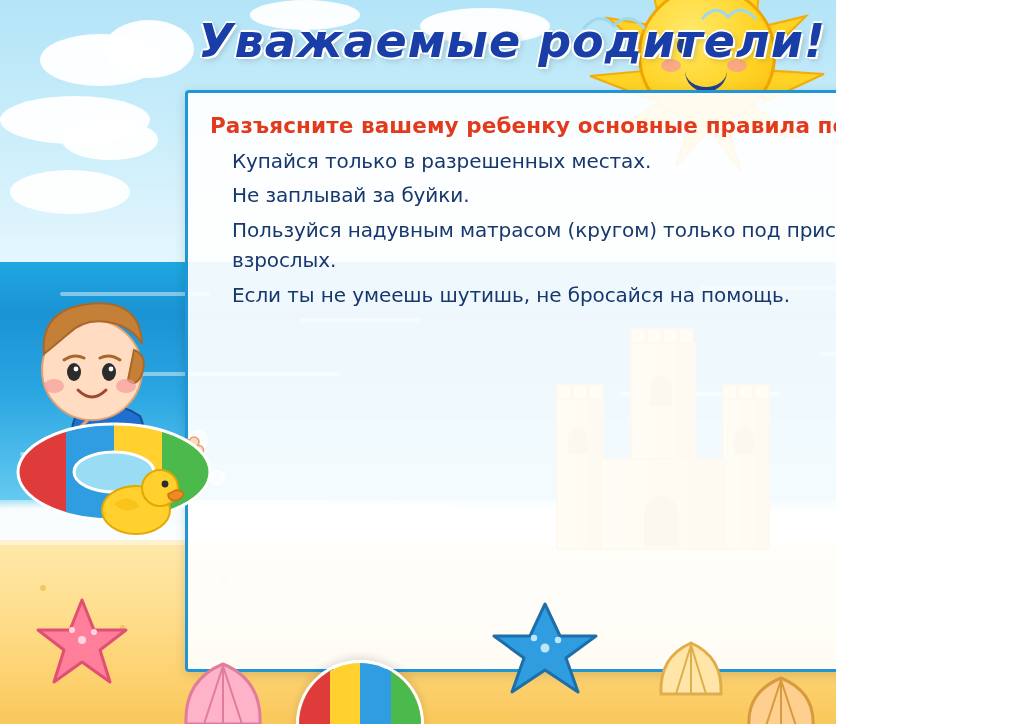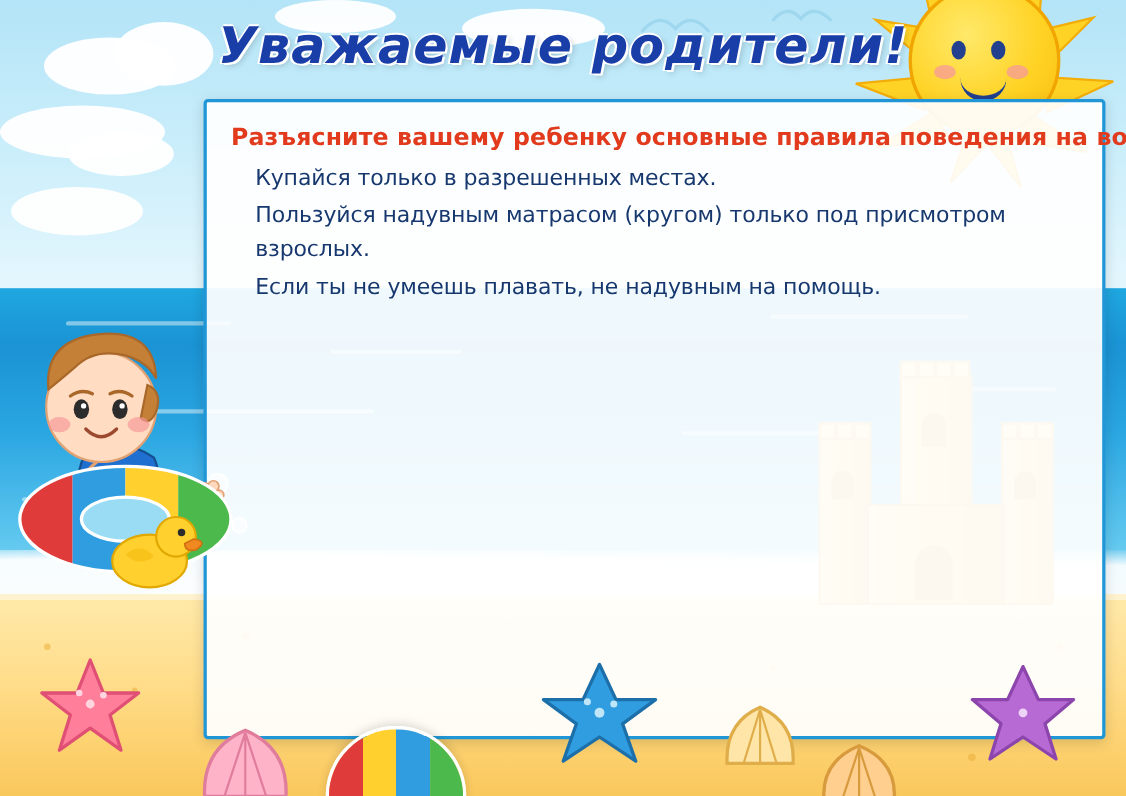--- a/index.html
+++ b/index.html
@@ -9,21 +9,21 @@
   body {
     width: 1024px;
     height: 724px;
     overflow: hidden;
     font-family: "Liberation Sans", sans-serif;
     background: #ffffff;
   }
 
   #poster {
     position: relative;
-    width: 1024px;
+    width: 836px;
     height: 724px;
     overflow: hidden;
     background: linear-gradient(#bfe8f8 0%, #cfeefb 22%, #a9e0f5 34%, #7fd0f0 40%);
   }
 
   
   .sky {
     position: absolute;
     left: 0; top: 0;
     width: 1024px;
@@ -337,22 +337,23 @@
     <div class="castle-win" style="left:22px;  top:110px; width:20px; height:26px;"></div>
     <div class="castle-win" style="left:188px; top:110px; width:20px; height:26px;"></div>
   </div>
 
   <div class="title">Уважаемые родители!</div>
 
   <div class="panel">
     <div class="panel-heading">Разъясните вашему ребенку основные правила поведения на воде:</div>
     <ul class="rules">
       <li class="rule">Купайся только в разрешенных местах.</li>
+      <li class="rule">Не заплывай за буйки.</li>
       <li class="rule">Пользуйся надувным матрасом (кругом) только под присмотром взрослых.</li>
-      <li class="rule">Если ты не умеешь плавать, не надувным на помощь.</li>
+      <li class="rule">Если ты не умеешь шутишь, не бросайся на помощь.</li>
     </ul>
   </div>
 
   <svg class="boy" viewBox="0 0 220 250">
 
     <g>
       <path d="M118 150 q34 -12 50 8 q12 14 -4 22 q-18 9 -36 -4 z" fill="#ffd9bd" stroke="#e2a173" stroke-width="2"></path>
       <circle cx="170" cy="160" r="13" fill="#ffd9bd" stroke="#e2a173" stroke-width="2"></circle>
       <circle cx="180" cy="150" r="5" fill="#ffd9bd" stroke="#e2a173" stroke-width="1.5"></circle>
       <circle cx="185" cy="158" r="4.5" fill="#ffd9bd" stroke="#e2a173" stroke-width="1.5"></circle>

